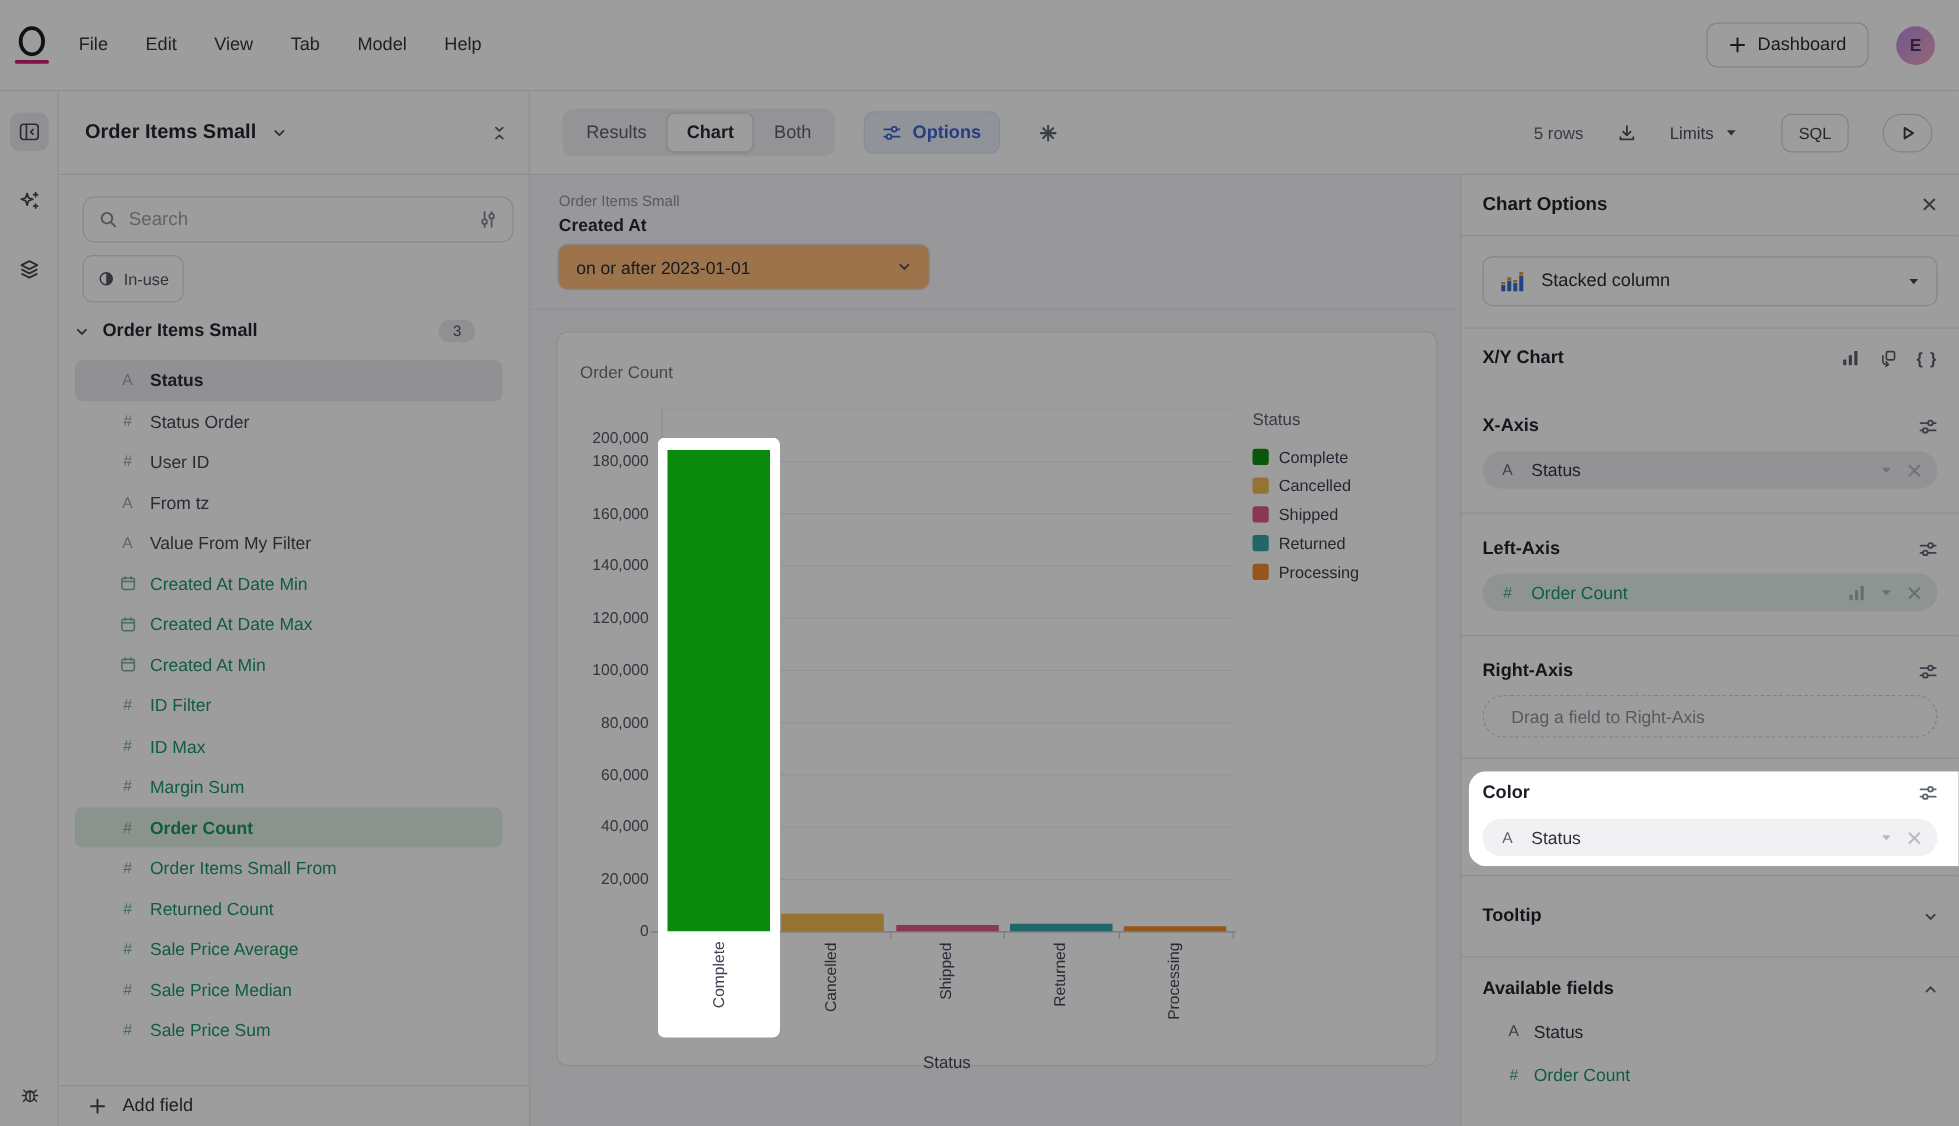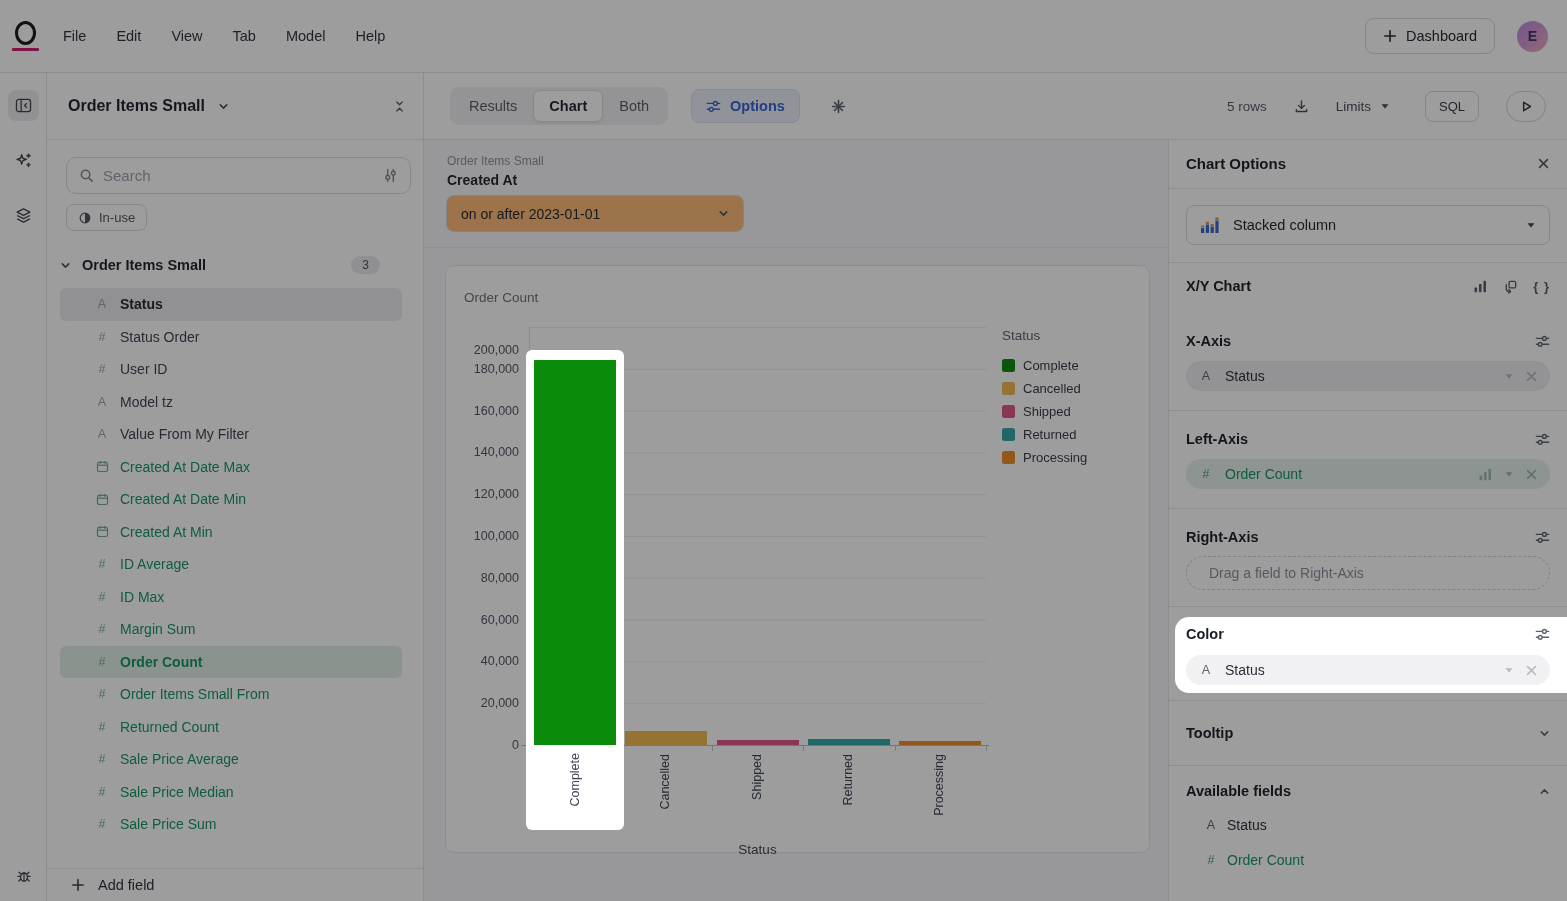--- a/index.html
+++ b/index.html
@@ -34,21 +34,21 @@
   .sb-head { position:absolute; left:0; top:0; width:100%; height:67px; border-bottom:1px solid #e6e6e9;
     display:flex; align-items:center; padding:0 18px 0 21px; }
   .sb-title { font-size:16px; font-weight:bold; color:#1d2128; }
   .sb-title-caret { margin-left:13px; color:#4a4f59; display:flex; }
   .sb-collapse { margin-left:auto; color:#575d68; display:flex; }
   .searchbox { position:absolute; left:19px; top:84px; width:345px; height:37px; border:1px solid #dcdce0;
     border-radius:10px; display:flex; align-items:center; padding:0 12px; color:#80868f; background:#fff; }
   .searchbox input { border:0; outline:0; flex:1; margin-left:9px; font-size:15px; color:#30343c;
     font-family:inherit; background:transparent; }
   .searchbox input::placeholder { color:#9aa0a8; }
-  .inuse { position:absolute; left:19px; top:131px; height:27px; border:1px solid #dcdce0; border-radius:8px;
+  .inuse { position:absolute; left:19px; top:131px; height:38px; border:1px solid #dcdce0; border-radius:8px;
     display:inline-flex; align-items:center; gap:7px; padding:0 11px; font-size:13px; color:#4d525c; background:#fff; }
   .group-row { position:absolute; left:13px; top:179px; width:356px; height:26px; display:flex; align-items:center; }
   .group-caret { width:20px; color:#4a4f59; display:flex; }
   .group-label { font-size:14.5px; font-weight:bold; color:#1d2128; margin-left:2px; }
   .group-badge { margin-left:auto; margin-right:36px; background:#e9e9ec; border-radius:10px;
     padding:2px 11px; font-size:12px; color:#4a4f59; }
   .fields { position:absolute; left:13px; top:215px; width:342px; }
   .frow { height:32.5px; display:flex; align-items:center; border-radius:6px; padding-left:14px; }
   .frow .caret { width:16px; display:flex; color:#4a4f59; }
   .frow .ficon { width:16px; margin-left:4px; display:flex; justify-content:center; font-size:12.5px;
@@ -296,67 +296,67 @@
           <span class="flabel">Status Order</span>
         </div>
         <div class="frow">
           <span class="caret"></span>
           <span class="ficon">#</span>
           <span class="flabel">User ID</span>
         </div>
         <div class="frow">
           <span class="caret"></span>
           <span class="ficon">A</span>
-          <span class="flabel">Model tz</span>
+          <span class="flabel">From tz</span>
         </div>
         <div class="frow">
           <span class="caret"></span>
           <span class="ficon">A</span>
           <span class="flabel">Value From My Filter</span>
         </div>
         <div class="frow measure">
           <span class="caret"></span>
           <span class="ficon">
             <svg viewBox="0 0 14 14" width="13" height="13" fill="none" stroke="currentColor" stroke-width="1.3">
               <rect x="1.6" y="2.6" width="10.8" height="9.8" rx="1.8"></rect>
               <line x1="4.5" y1="1" x2="4.5" y2="4"></line>
               <line x1="9.5" y1="1" x2="9.5" y2="4"></line>
               <line x1="1.6" y1="5.6" x2="12.4" y2="5.6"></line>
             </svg>
           </span>
-          <span class="flabel">Created At Date Max</span>
+          <span class="flabel">Created At Date Min</span>
         </div>
         <div class="frow measure">
           <span class="caret"></span>
           <span class="ficon">
             <svg viewBox="0 0 14 14" width="13" height="13" fill="none" stroke="currentColor" stroke-width="1.3">
               <rect x="1.6" y="2.6" width="10.8" height="9.8" rx="1.8"></rect>
               <line x1="4.5" y1="1" x2="4.5" y2="4"></line>
               <line x1="9.5" y1="1" x2="9.5" y2="4"></line>
               <line x1="1.6" y1="5.6" x2="12.4" y2="5.6"></line>
             </svg>
           </span>
-          <span class="flabel">Created At Date Min</span>
+          <span class="flabel">Created At Date Max</span>
         </div>
         <div class="frow measure">
           <span class="caret"></span>
           <span class="ficon">
             <svg viewBox="0 0 14 14" width="13" height="13" fill="none" stroke="currentColor" stroke-width="1.3">
               <rect x="1.6" y="2.6" width="10.8" height="9.8" rx="1.8"></rect>
               <line x1="4.5" y1="1" x2="4.5" y2="4"></line>
               <line x1="9.5" y1="1" x2="9.5" y2="4"></line>
               <line x1="1.6" y1="5.6" x2="12.4" y2="5.6"></line>
             </svg>
           </span>
           <span class="flabel">Created At Min</span>
         </div>
         <div class="frow measure">
           <span class="caret"></span>
           <span class="ficon">#</span>
-          <span class="flabel">ID Average</span>
+          <span class="flabel">ID Filter</span>
         </div>
         <div class="frow measure">
           <span class="caret"></span>
           <span class="ficon">#</span>
           <span class="flabel">ID Max</span>
         </div>
         <div class="frow measure">
           <span class="caret"></span>
           <span class="ficon">#</span>
           <span class="flabel">Margin Sum</span>

